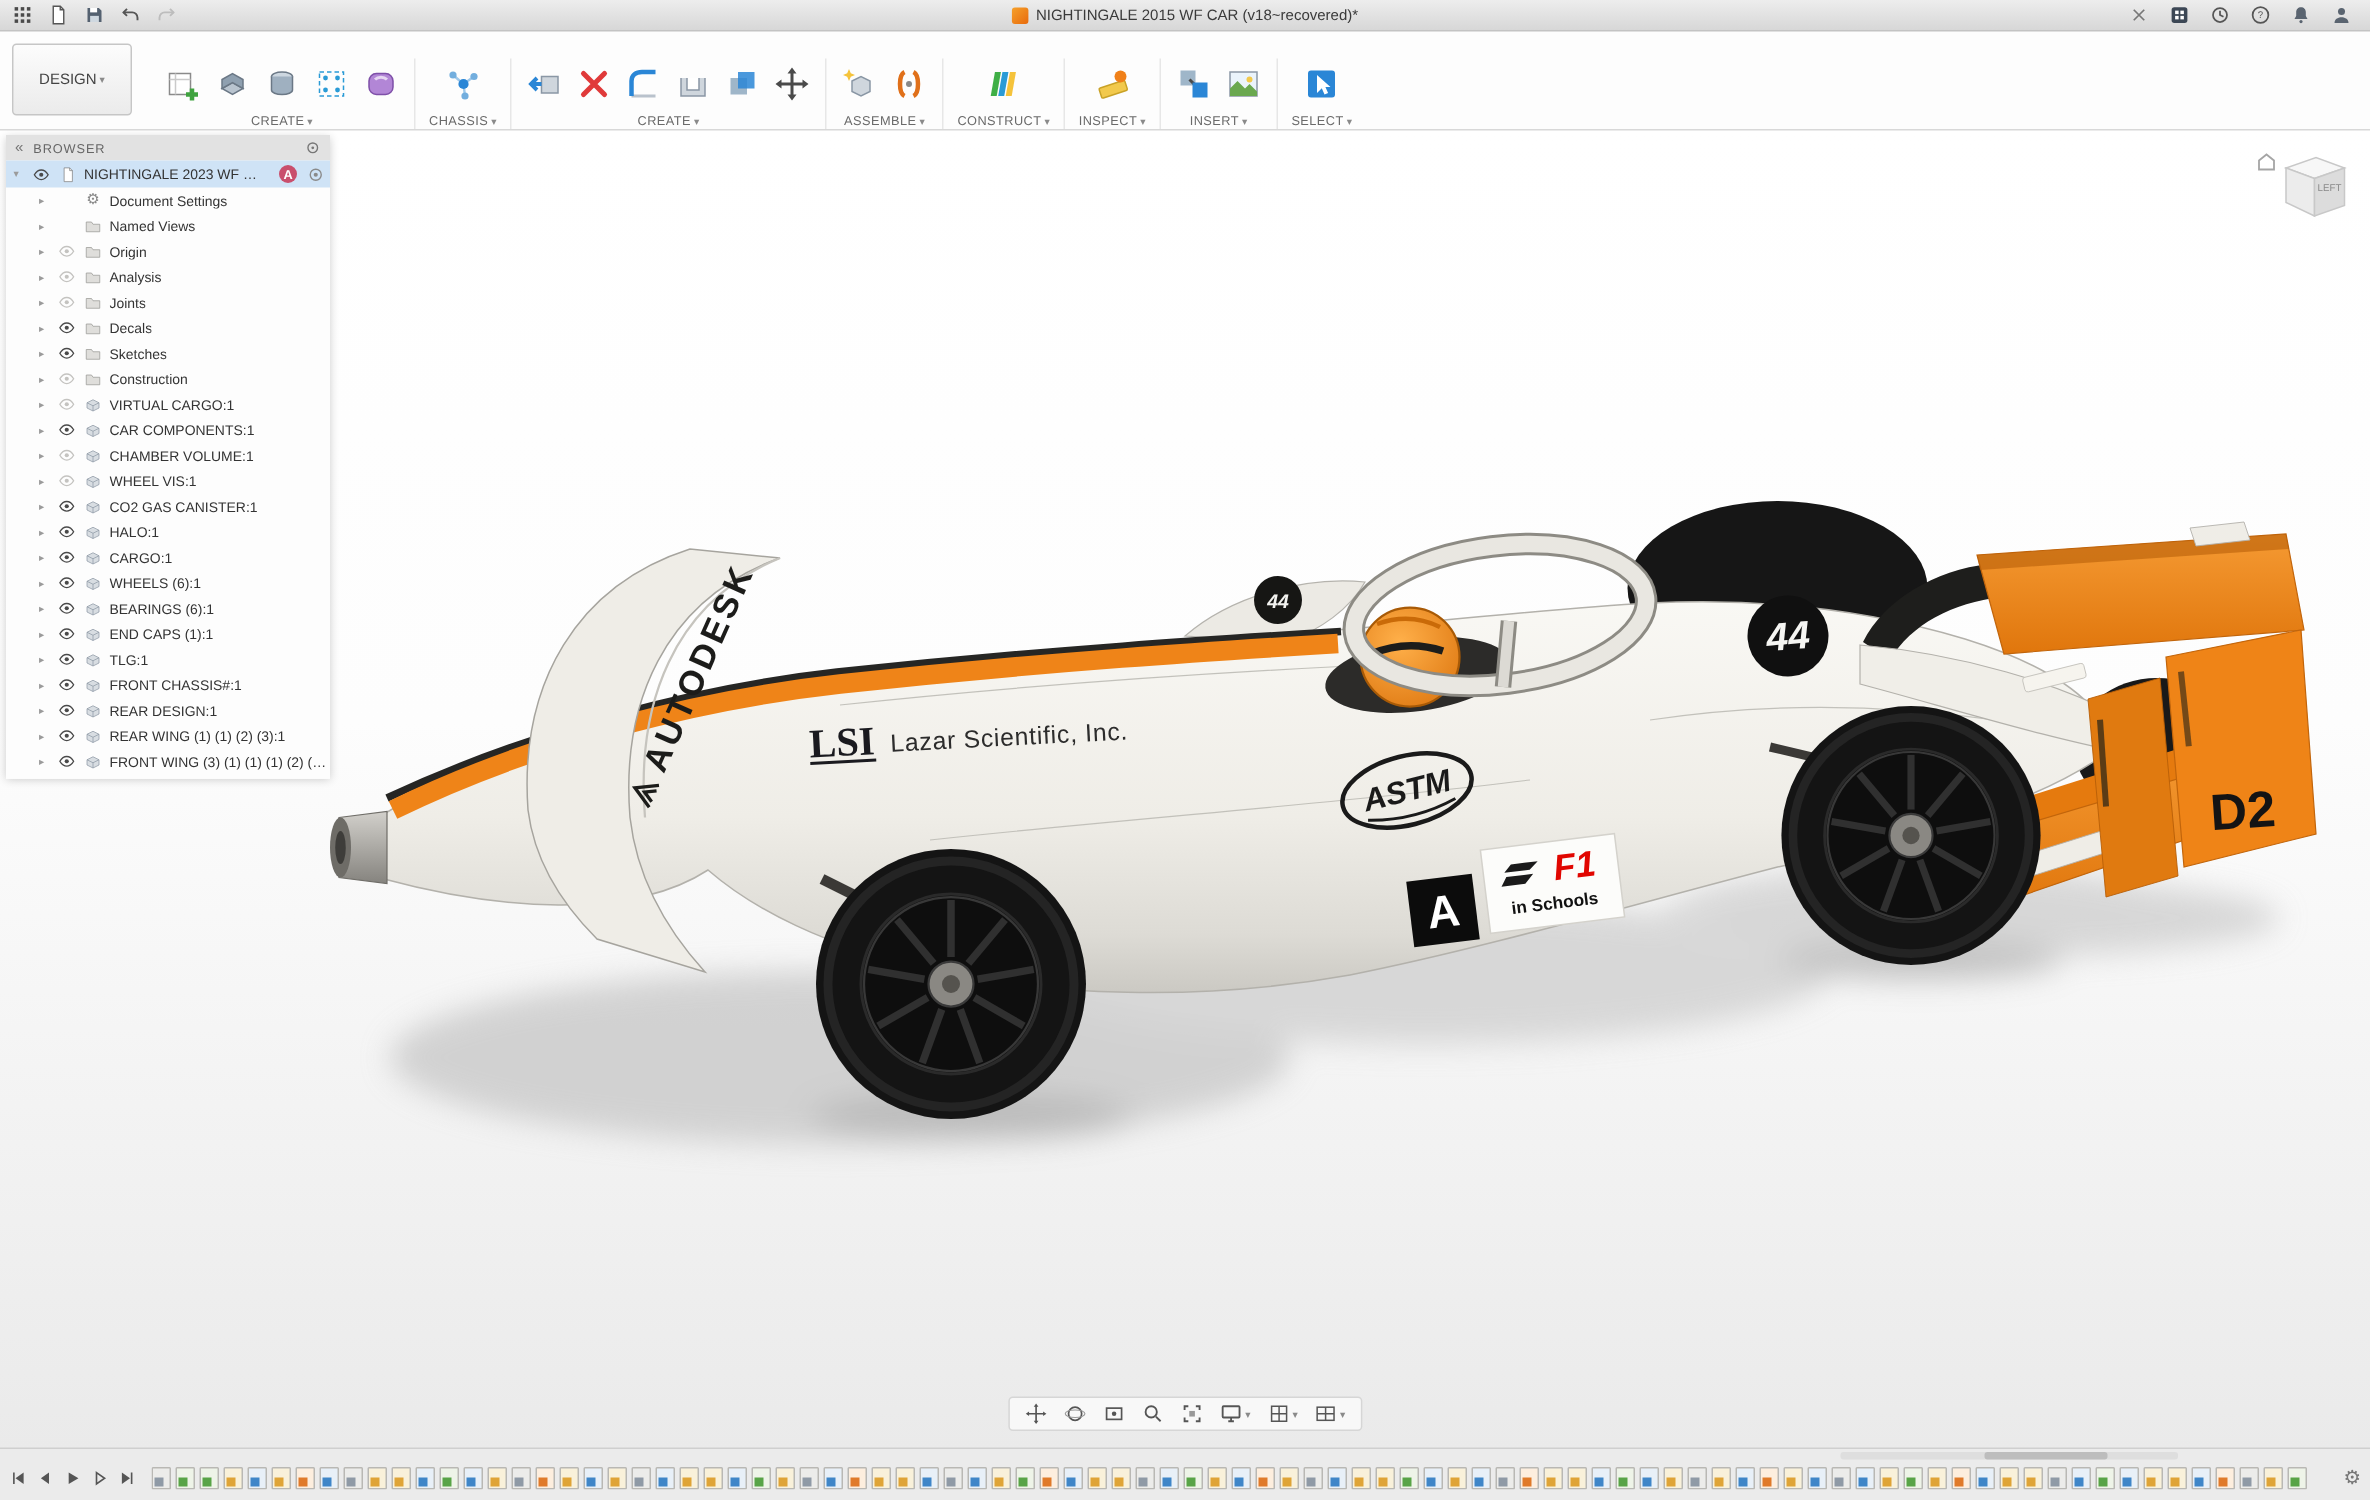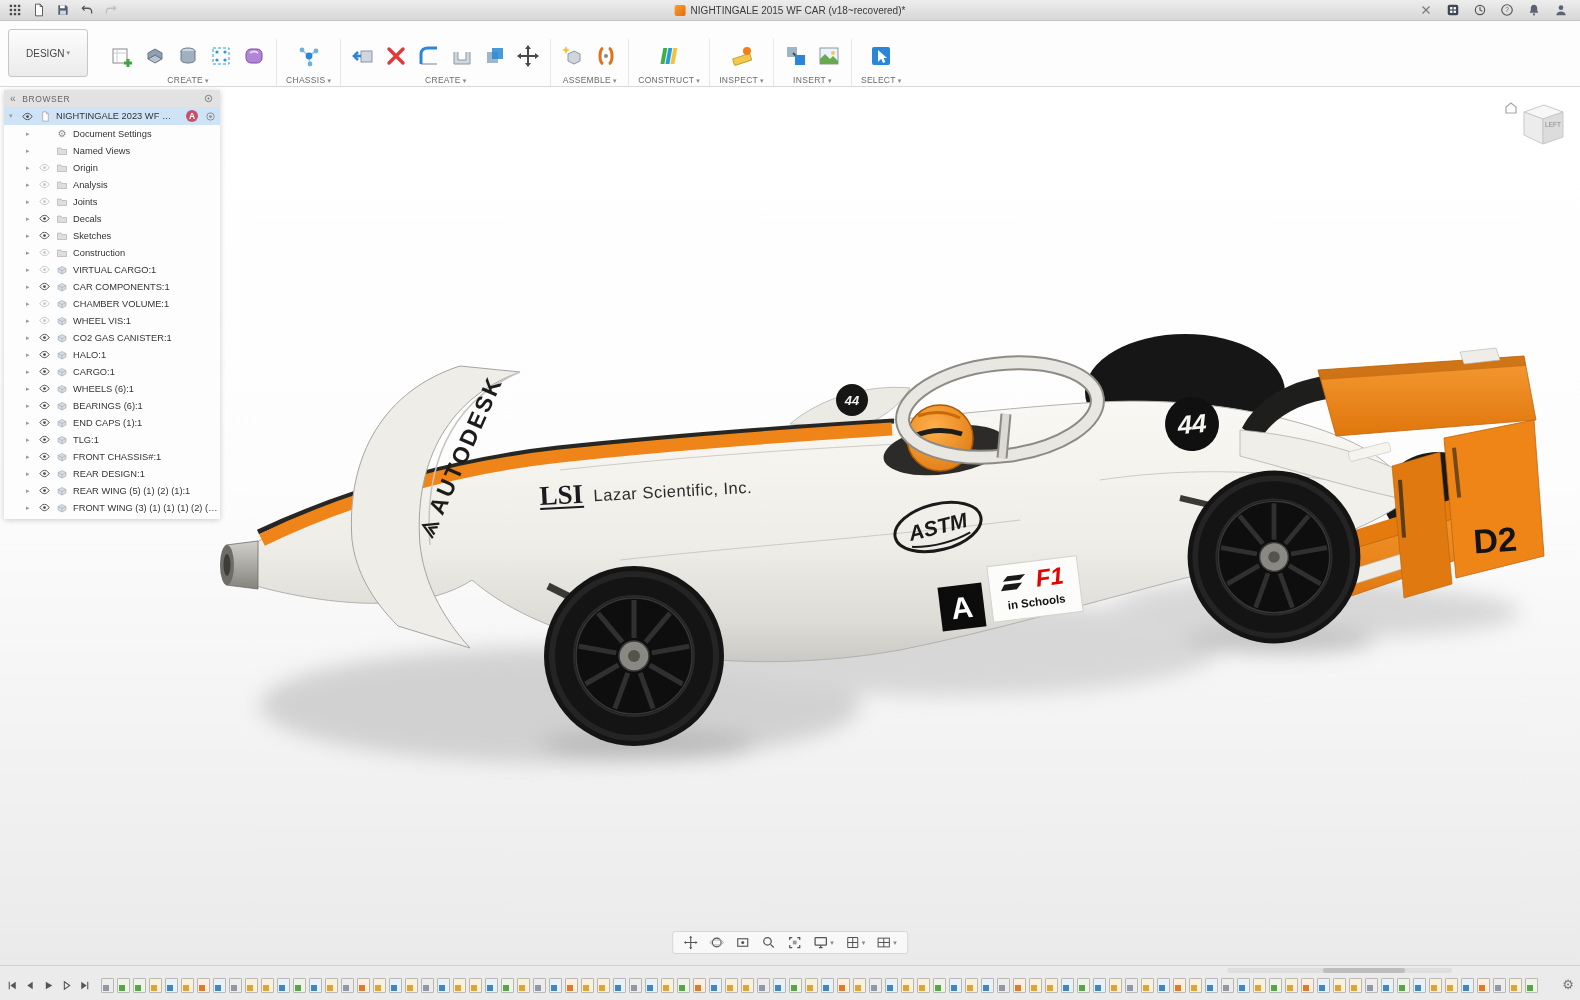--- a/index.html
+++ b/index.html
@@ -702,21 +702,21 @@
             <path d="M12 5C6 5 2 12 2 12s4 7 10 7 10-7 10-7-4-7-10-7z" fill="none" stroke="#4a4a4a" stroke-width="2"></path>
             <circle cx="12" cy="12" r="3" fill="#4a4a4a"></circle>
           </svg>
         </span>
         <span class="b-ico">
           <svg width="12" height="12" viewBox="0 0 24 24">
             <path d="M4 9l8-4 8 4v7l-8 4-8-4z" fill="#d8dde2" stroke="#8f9aa6"></path>
             <path d="M4 9l8 4 8-4M12 13v7" fill="none" stroke="#8f9aa6"></path>
           </svg>
         </span>
-        <span class="b-label">REAR WING (5) (1) (2) (1):1</span>
+        <span class="b-label">REAR WING (1) (1) (2) (3):1</span>
       </div>
       <div class="b-row">
         <span class="b-arrow">▸</span>
         <span class="b-eye">
           <svg width="11" height="11" viewBox="0 0 24 24">
             <path d="M12 5C6 5 2 12 2 12s4 7 10 7 10-7 10-7-4-7-10-7z" fill="none" stroke="#4a4a4a" stroke-width="2"></path>
             <circle cx="12" cy="12" r="3" fill="#4a4a4a"></circle>
           </svg>
         </span>
         <span class="b-ico">

